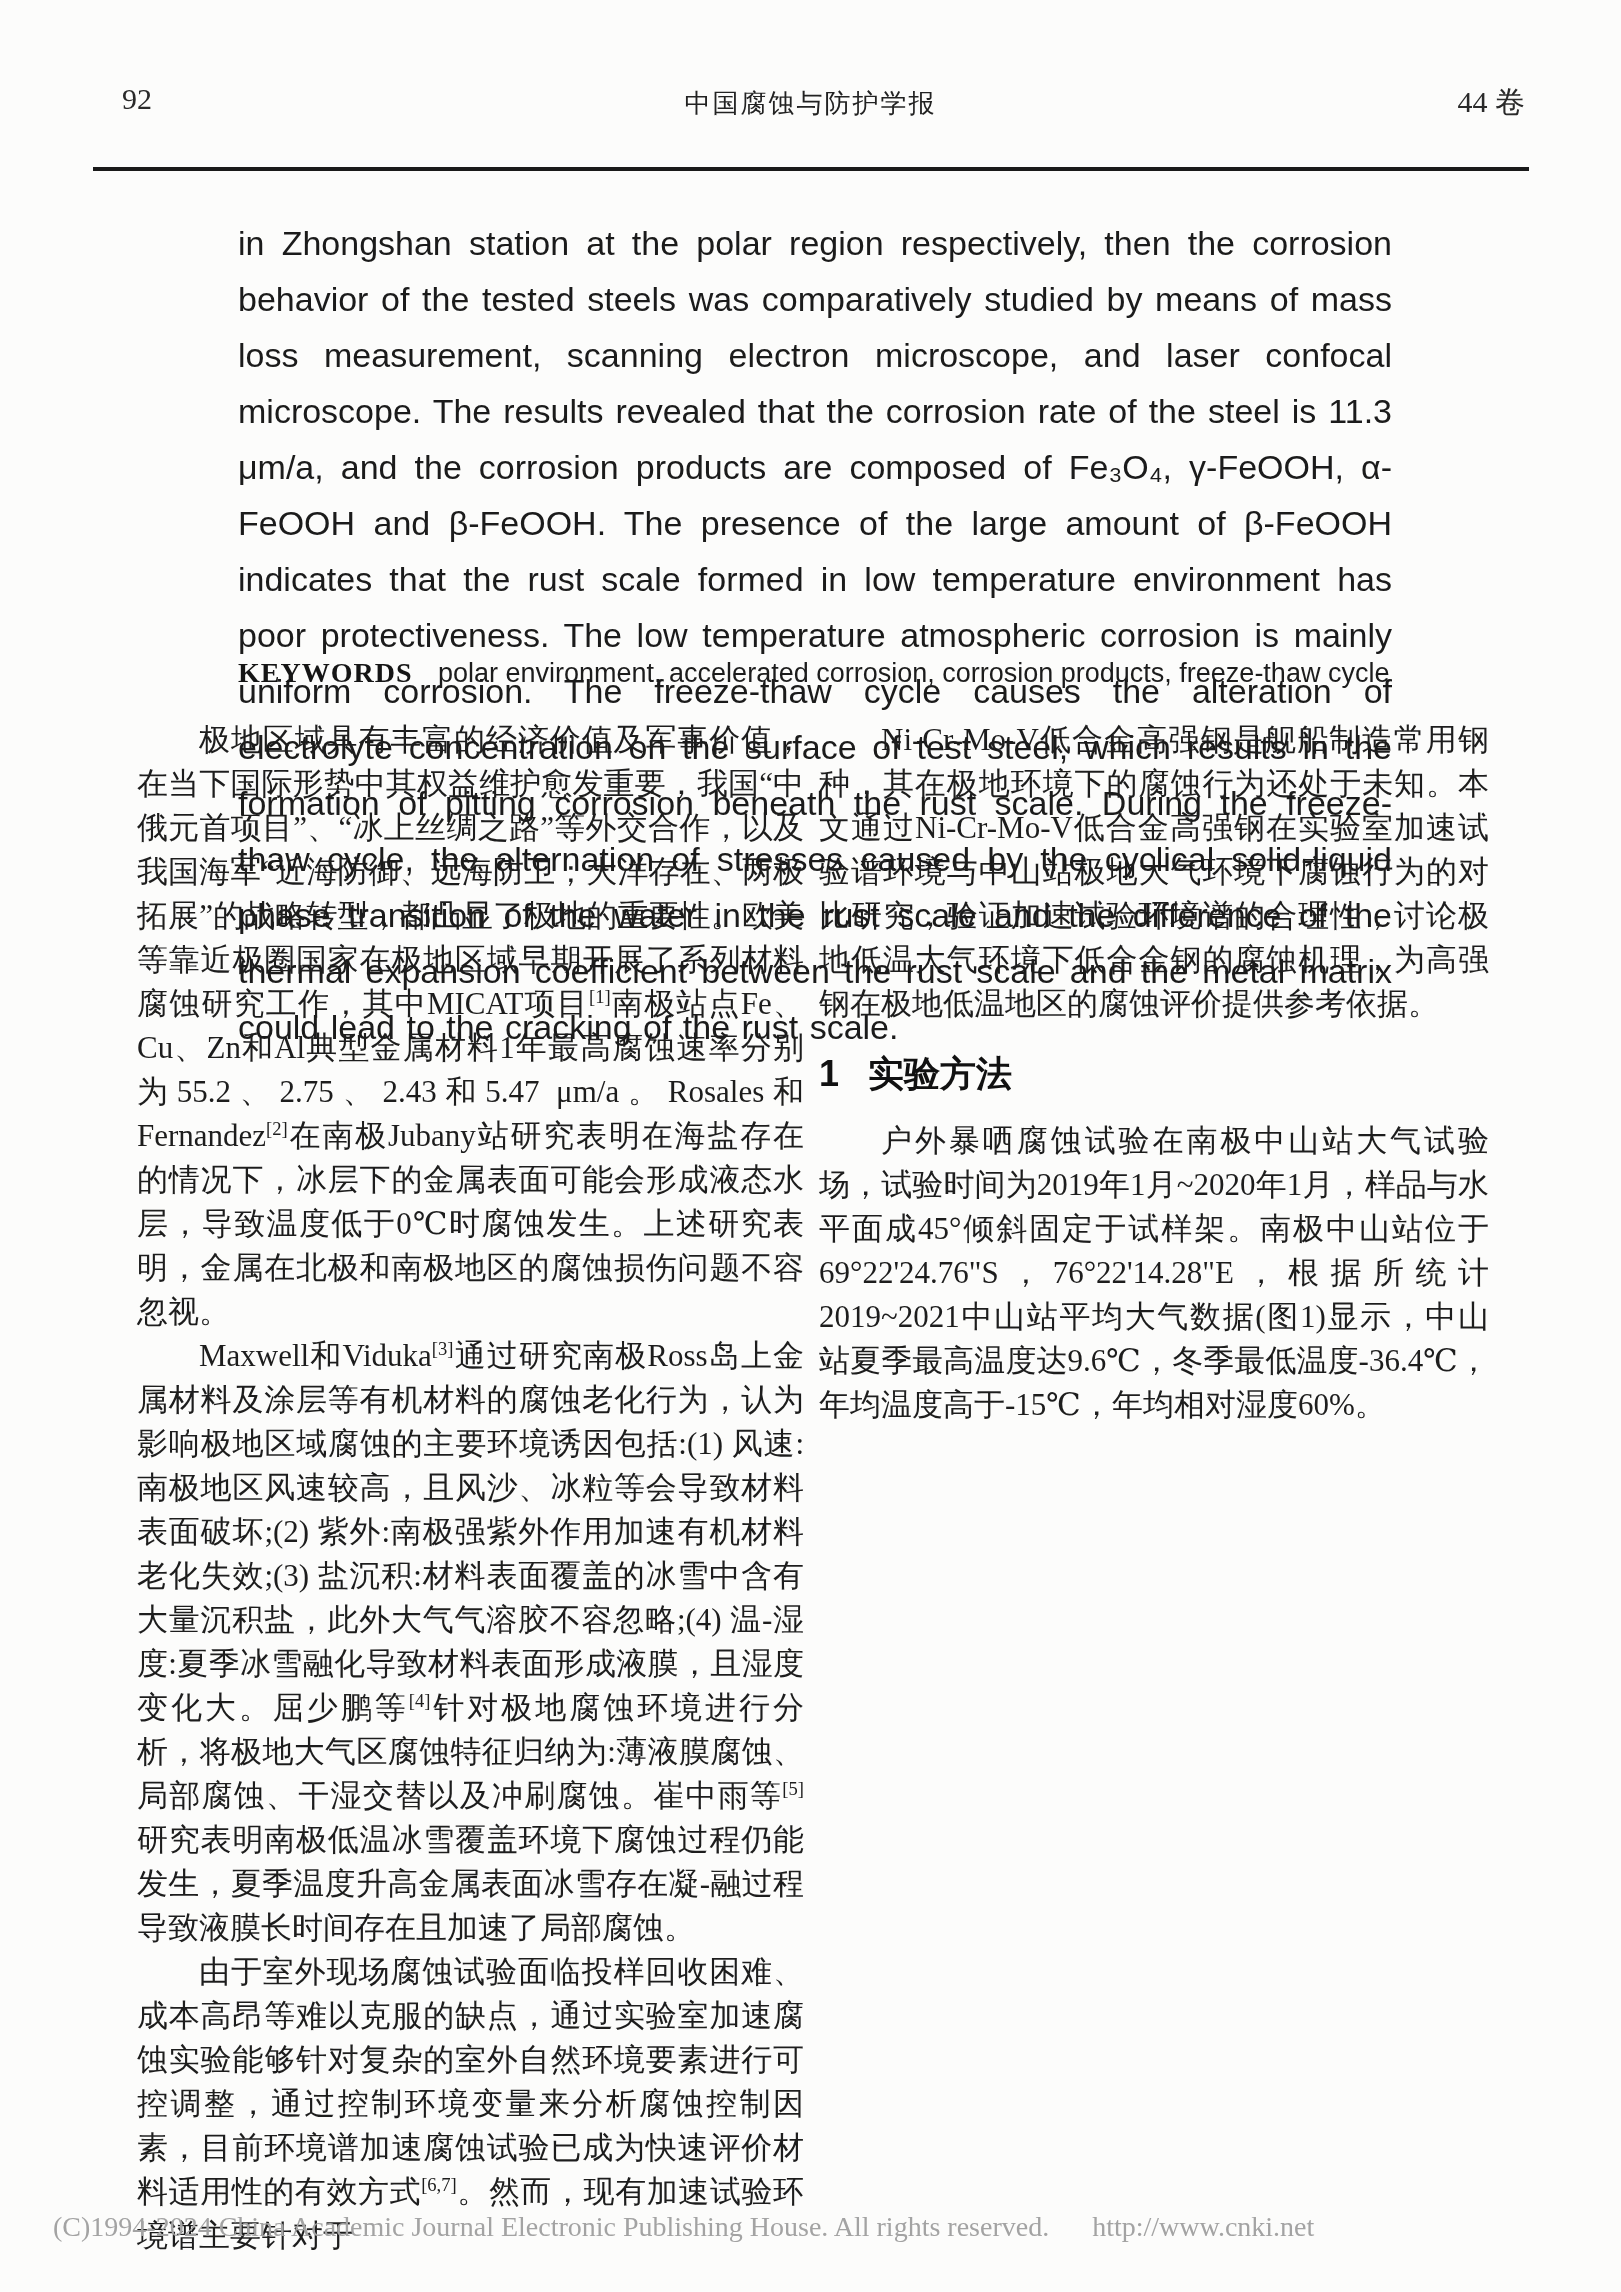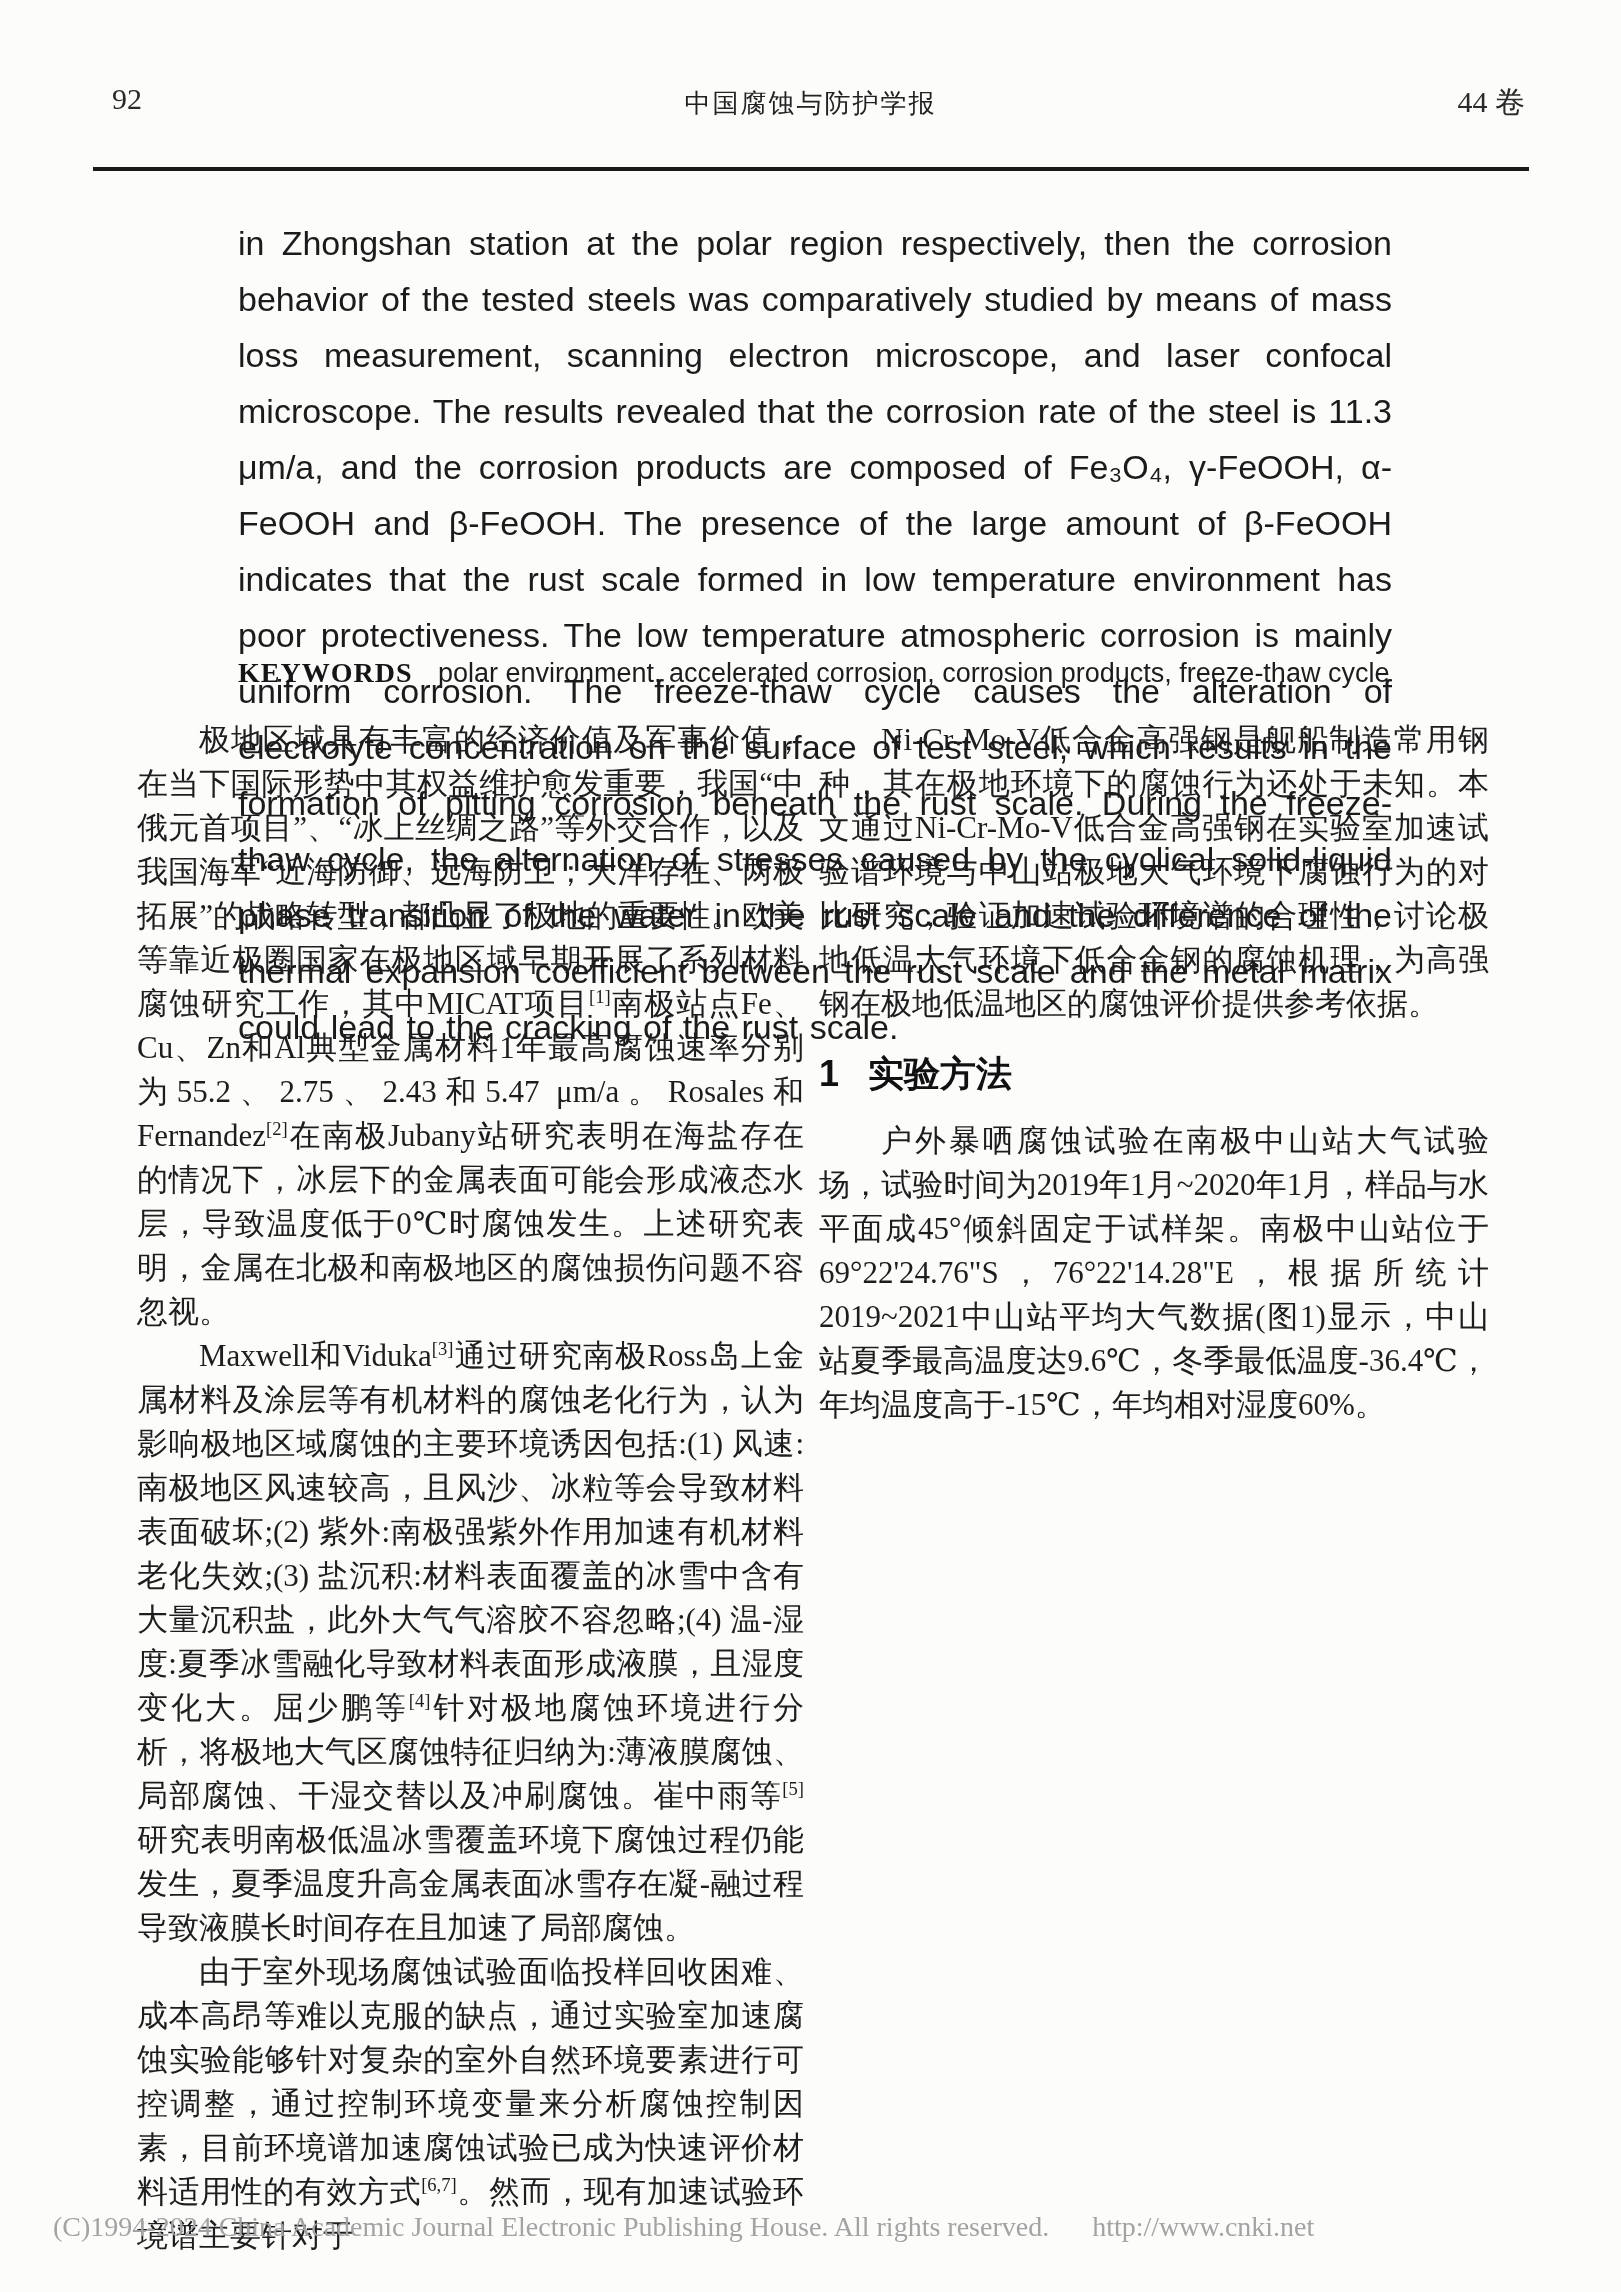--- a/index.html
+++ b/index.html
@@ -9,21 +9,21 @@
     position: relative;
     overflow: hidden;
   }
   .serif { font-family: "Liberation Serif", "DejaVu Serif", serif; }
   .sans  { font-family: "Liberation Sans", "DejaVu Sans", sans-serif; }
 
   #page { position: absolute; inset: 0; color: #1c1c1c; }
 
   
   .hdr-page-num {
-    position: absolute; left: 112px; top: 82px;
+    position: absolute; left: 122px; top: 82px;
     font-size: 30px; color: #2a2a2a;
   }
   .hdr-title {
     position: absolute; left: 50%; top: 86px; transform: translateX(-50%);
     font-size: 26px; letter-spacing: 2px; color: #222; white-space: nowrap;
   }
   .hdr-volume {
     position: absolute; right: 96px; top: 82px;
     font-size: 30px; color: #2a2a2a; white-space: nowrap;
   }

